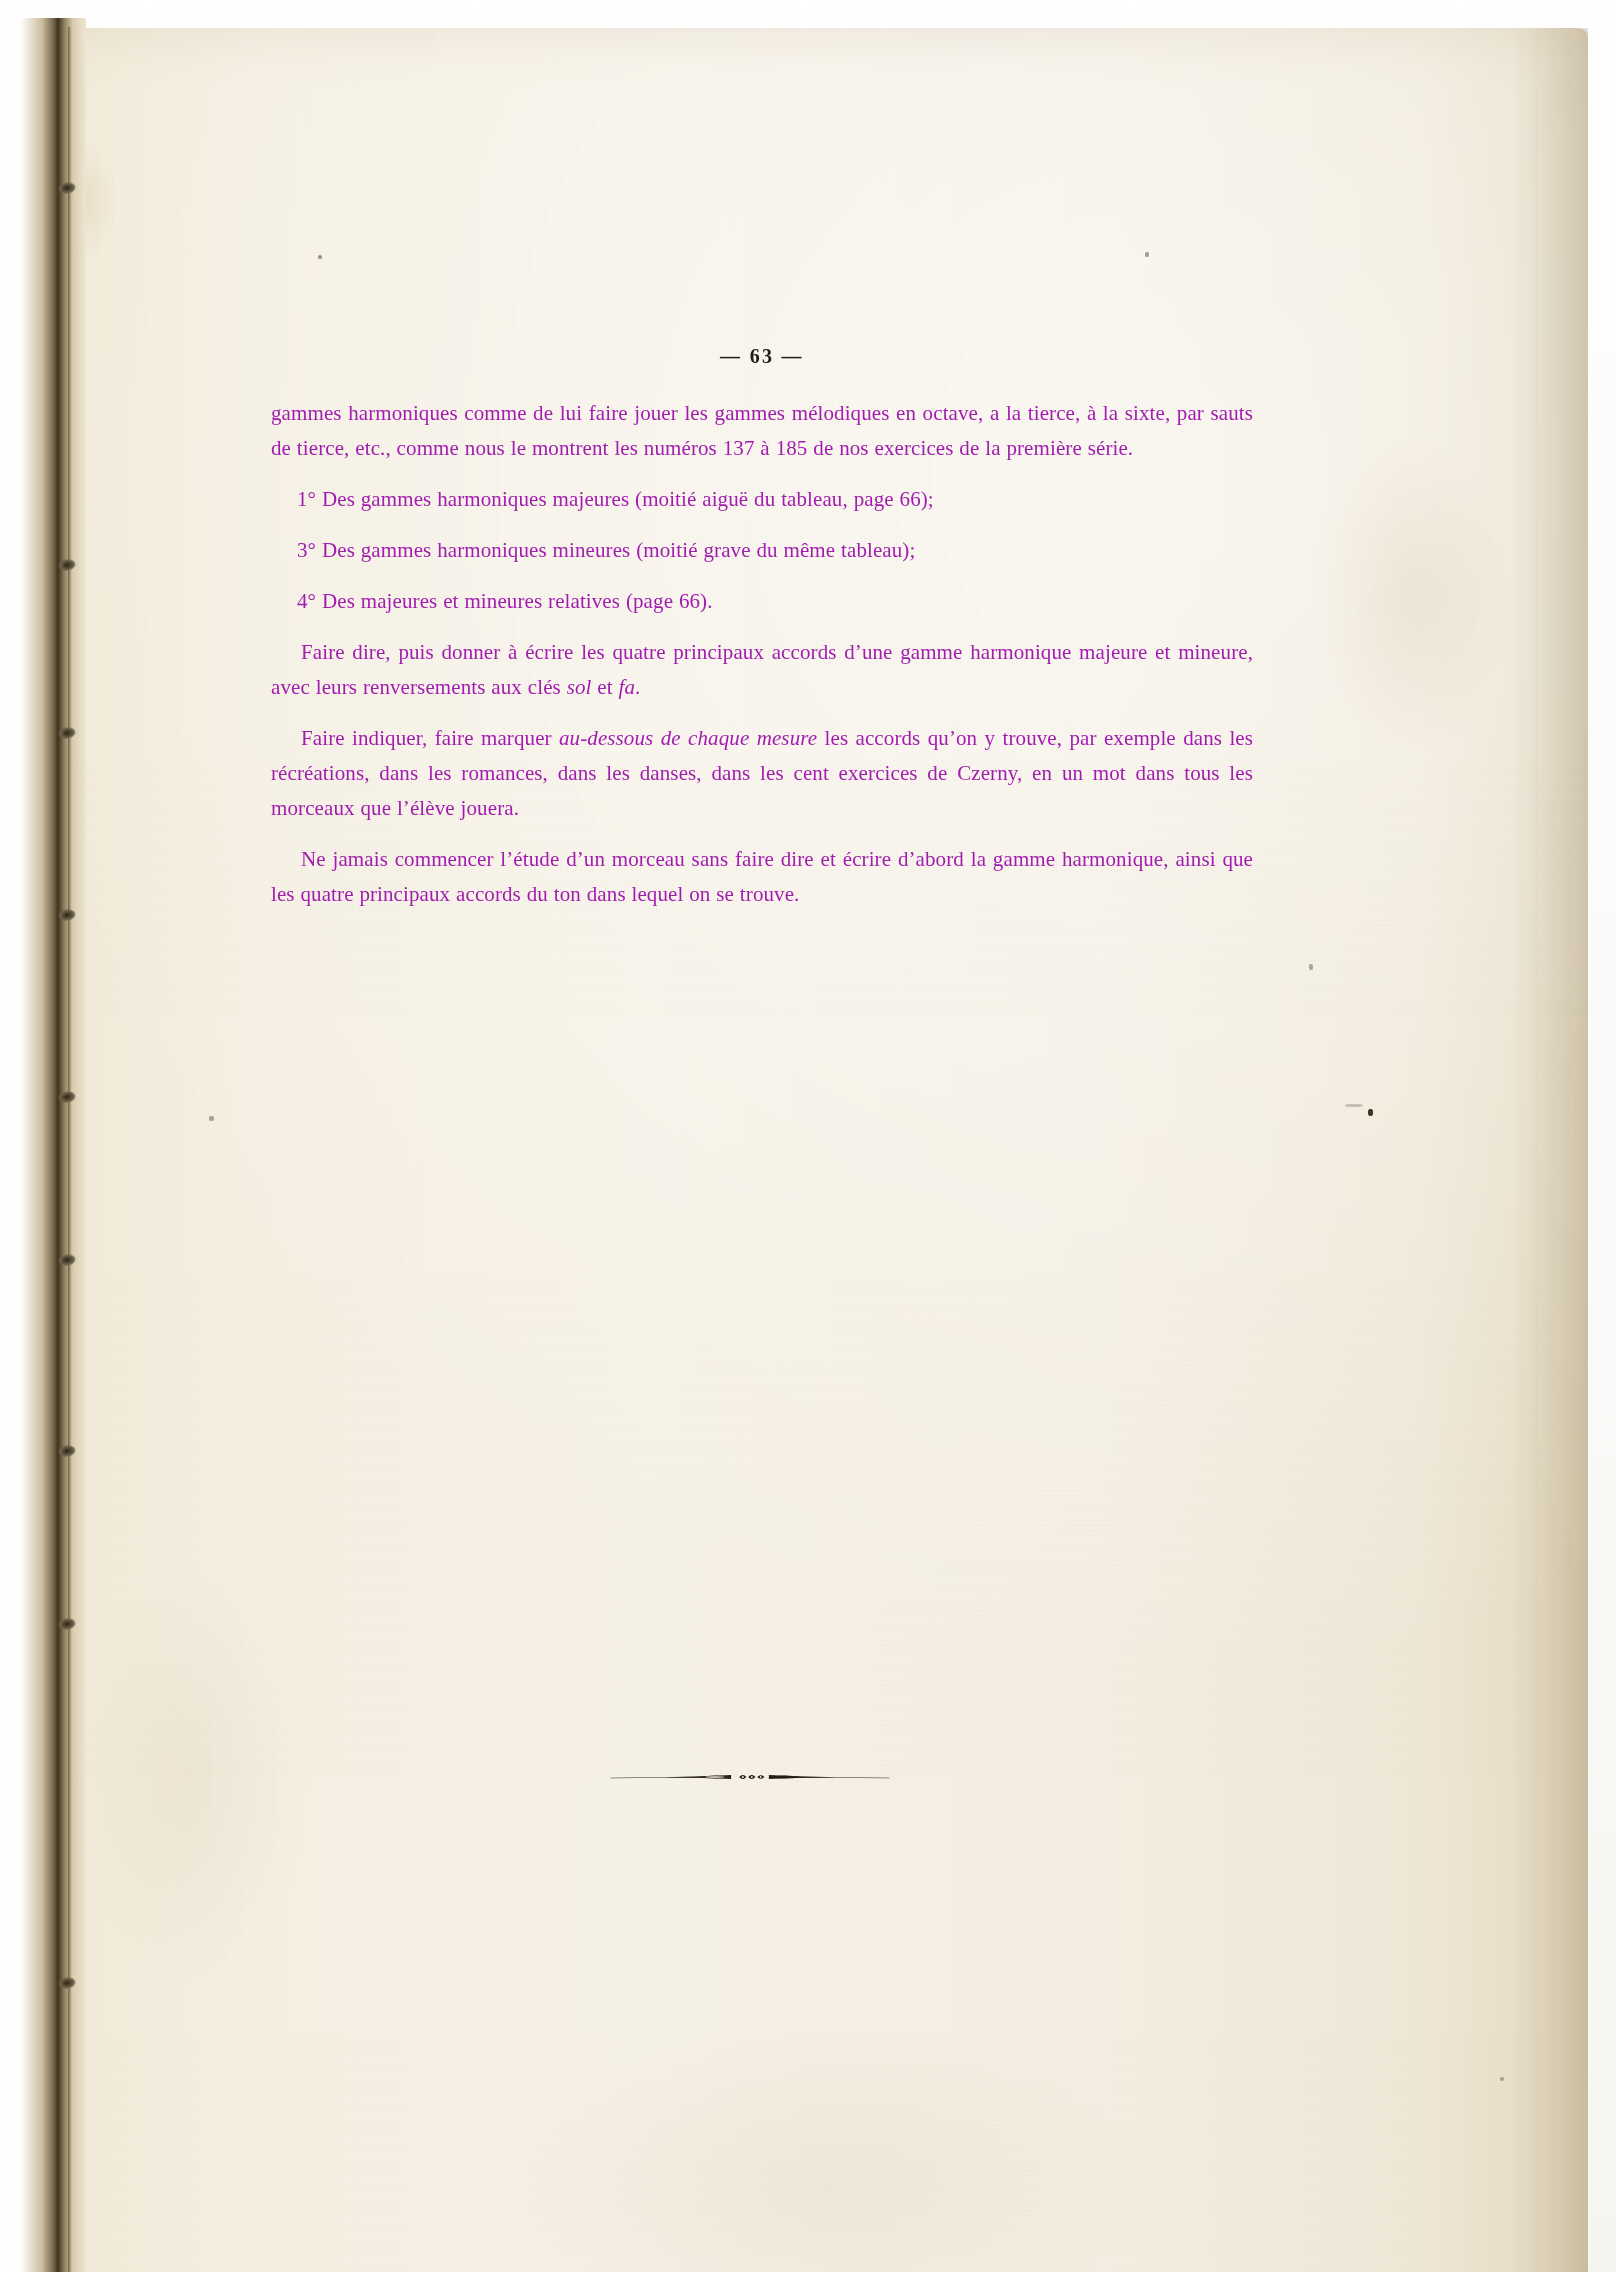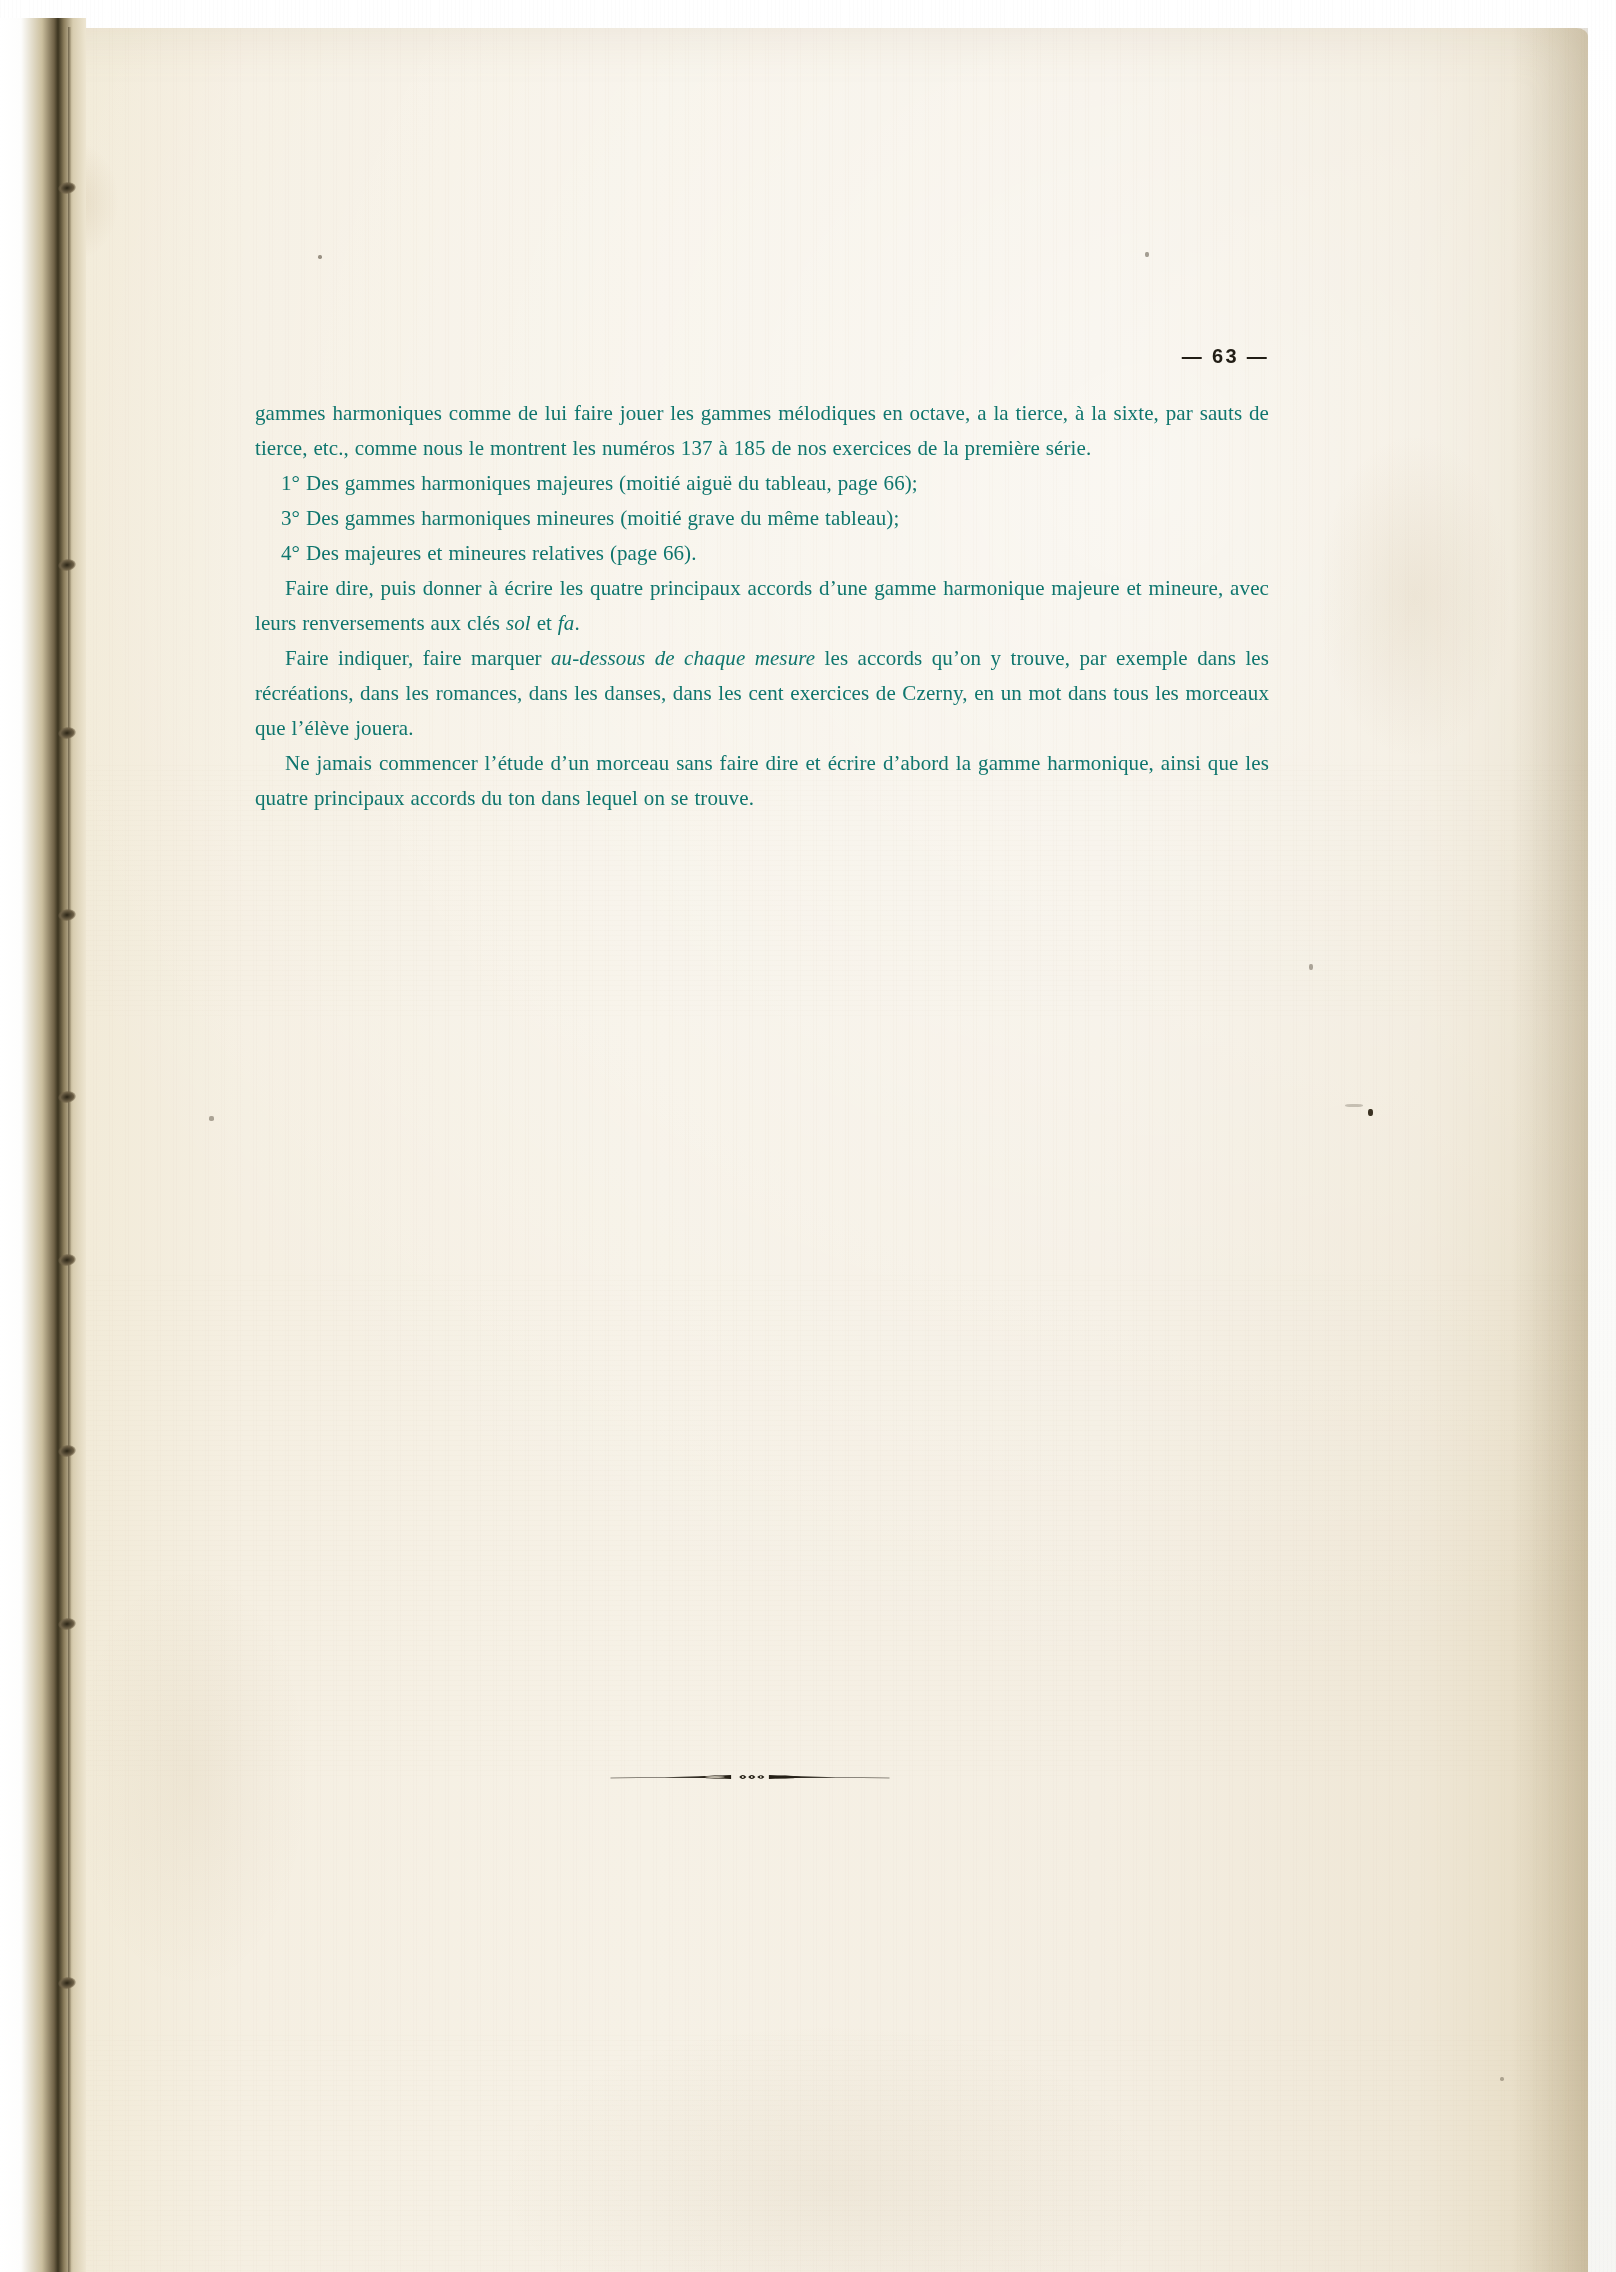--- a/index.html
+++ b/index.html
@@ -125,36 +125,36 @@
   
   #textblock {
     position: absolute;
     left: 255px;
     top: 345px;
     width: 1014px;
     color: #1d1a14;
   }
 
   #folio {
-    text-align: right;
+    text-align: center;
     font-size: 20px;
     letter-spacing: 2.3px;
     margin: 0 0 28px 0;
     color: #211d15;
     font-weight: 700;
-    font-family: Liberation Sans, sans-serif;
+    font-family: Liberation Serif, serif;
   }
 
   p.para {
-    margin: 0;
+    margin: 16px;
     font-size: 21px;
     line-height: 35px;
     text-align: justify;
     text-justify: inter-word;
-    color: #0f766e;
+    color: #a21caf;
     letter-spacing: 0.1px;
     word-spacing: 0.5px;
   }
   p.indent   { text-indent: 30px; }
   p.noindent { text-indent: 0; }
   p.listitem { text-indent: 26px; }
 
   em.it {
     font-style: italic;
   }

